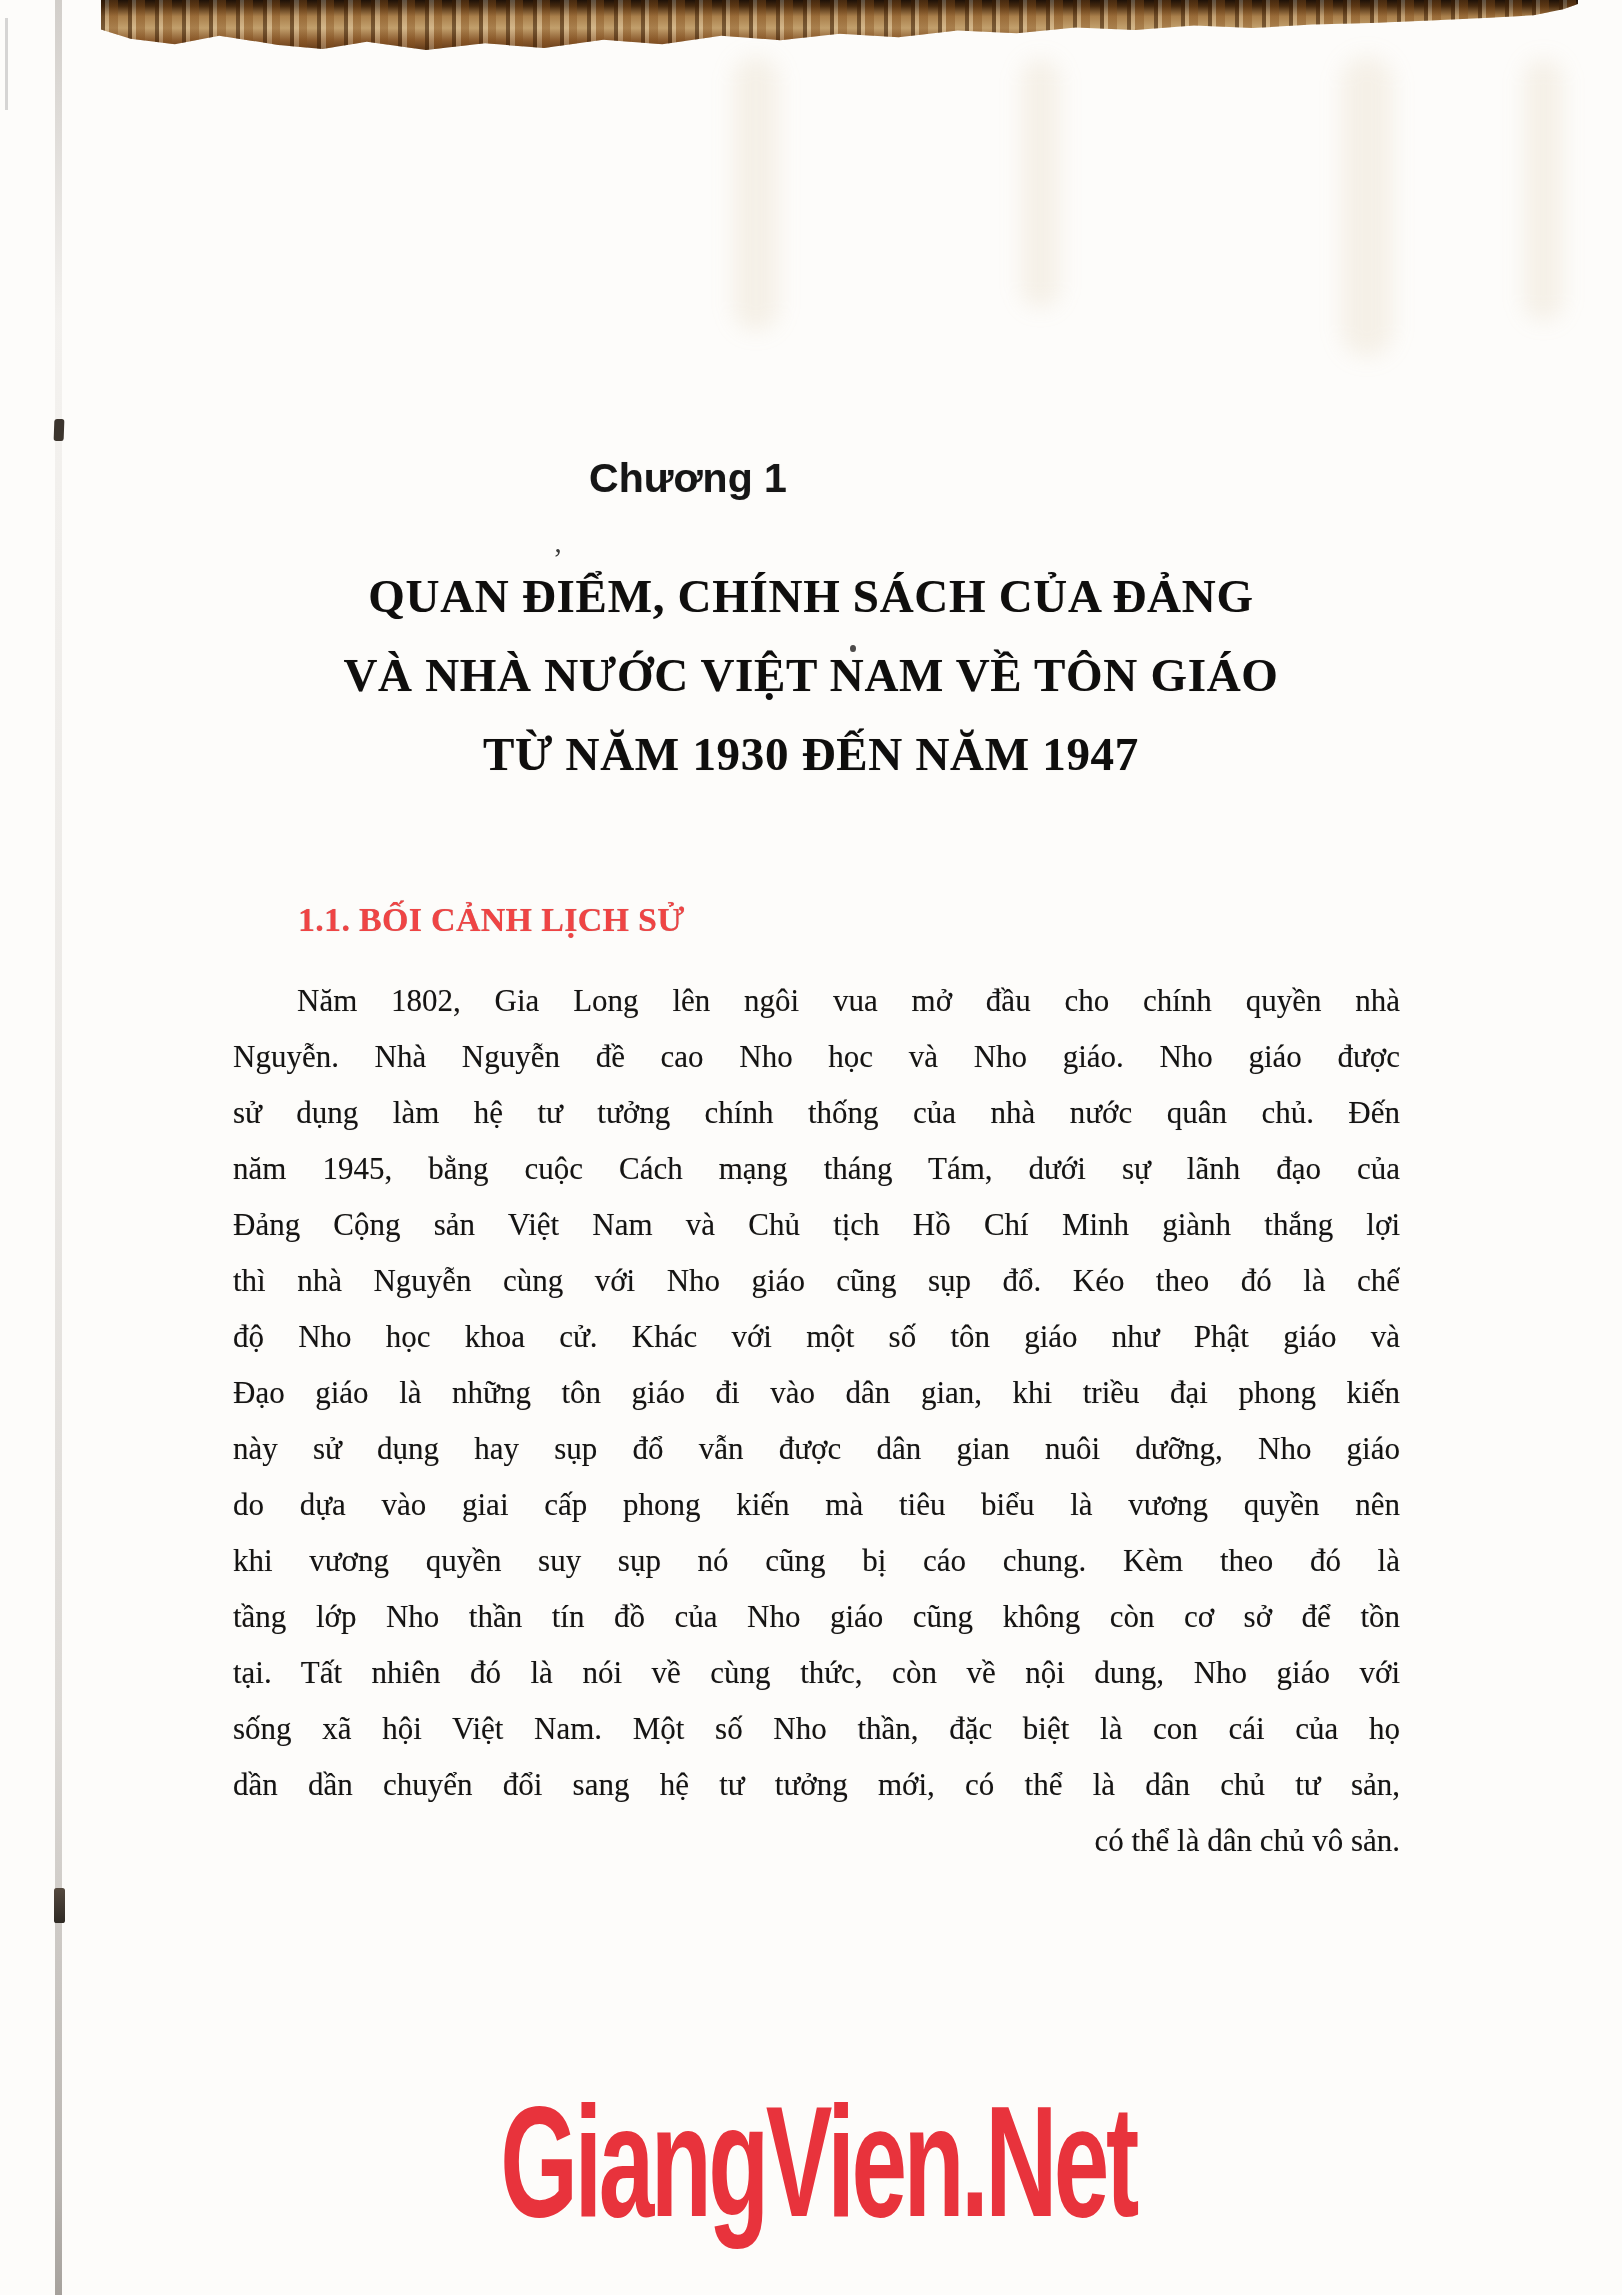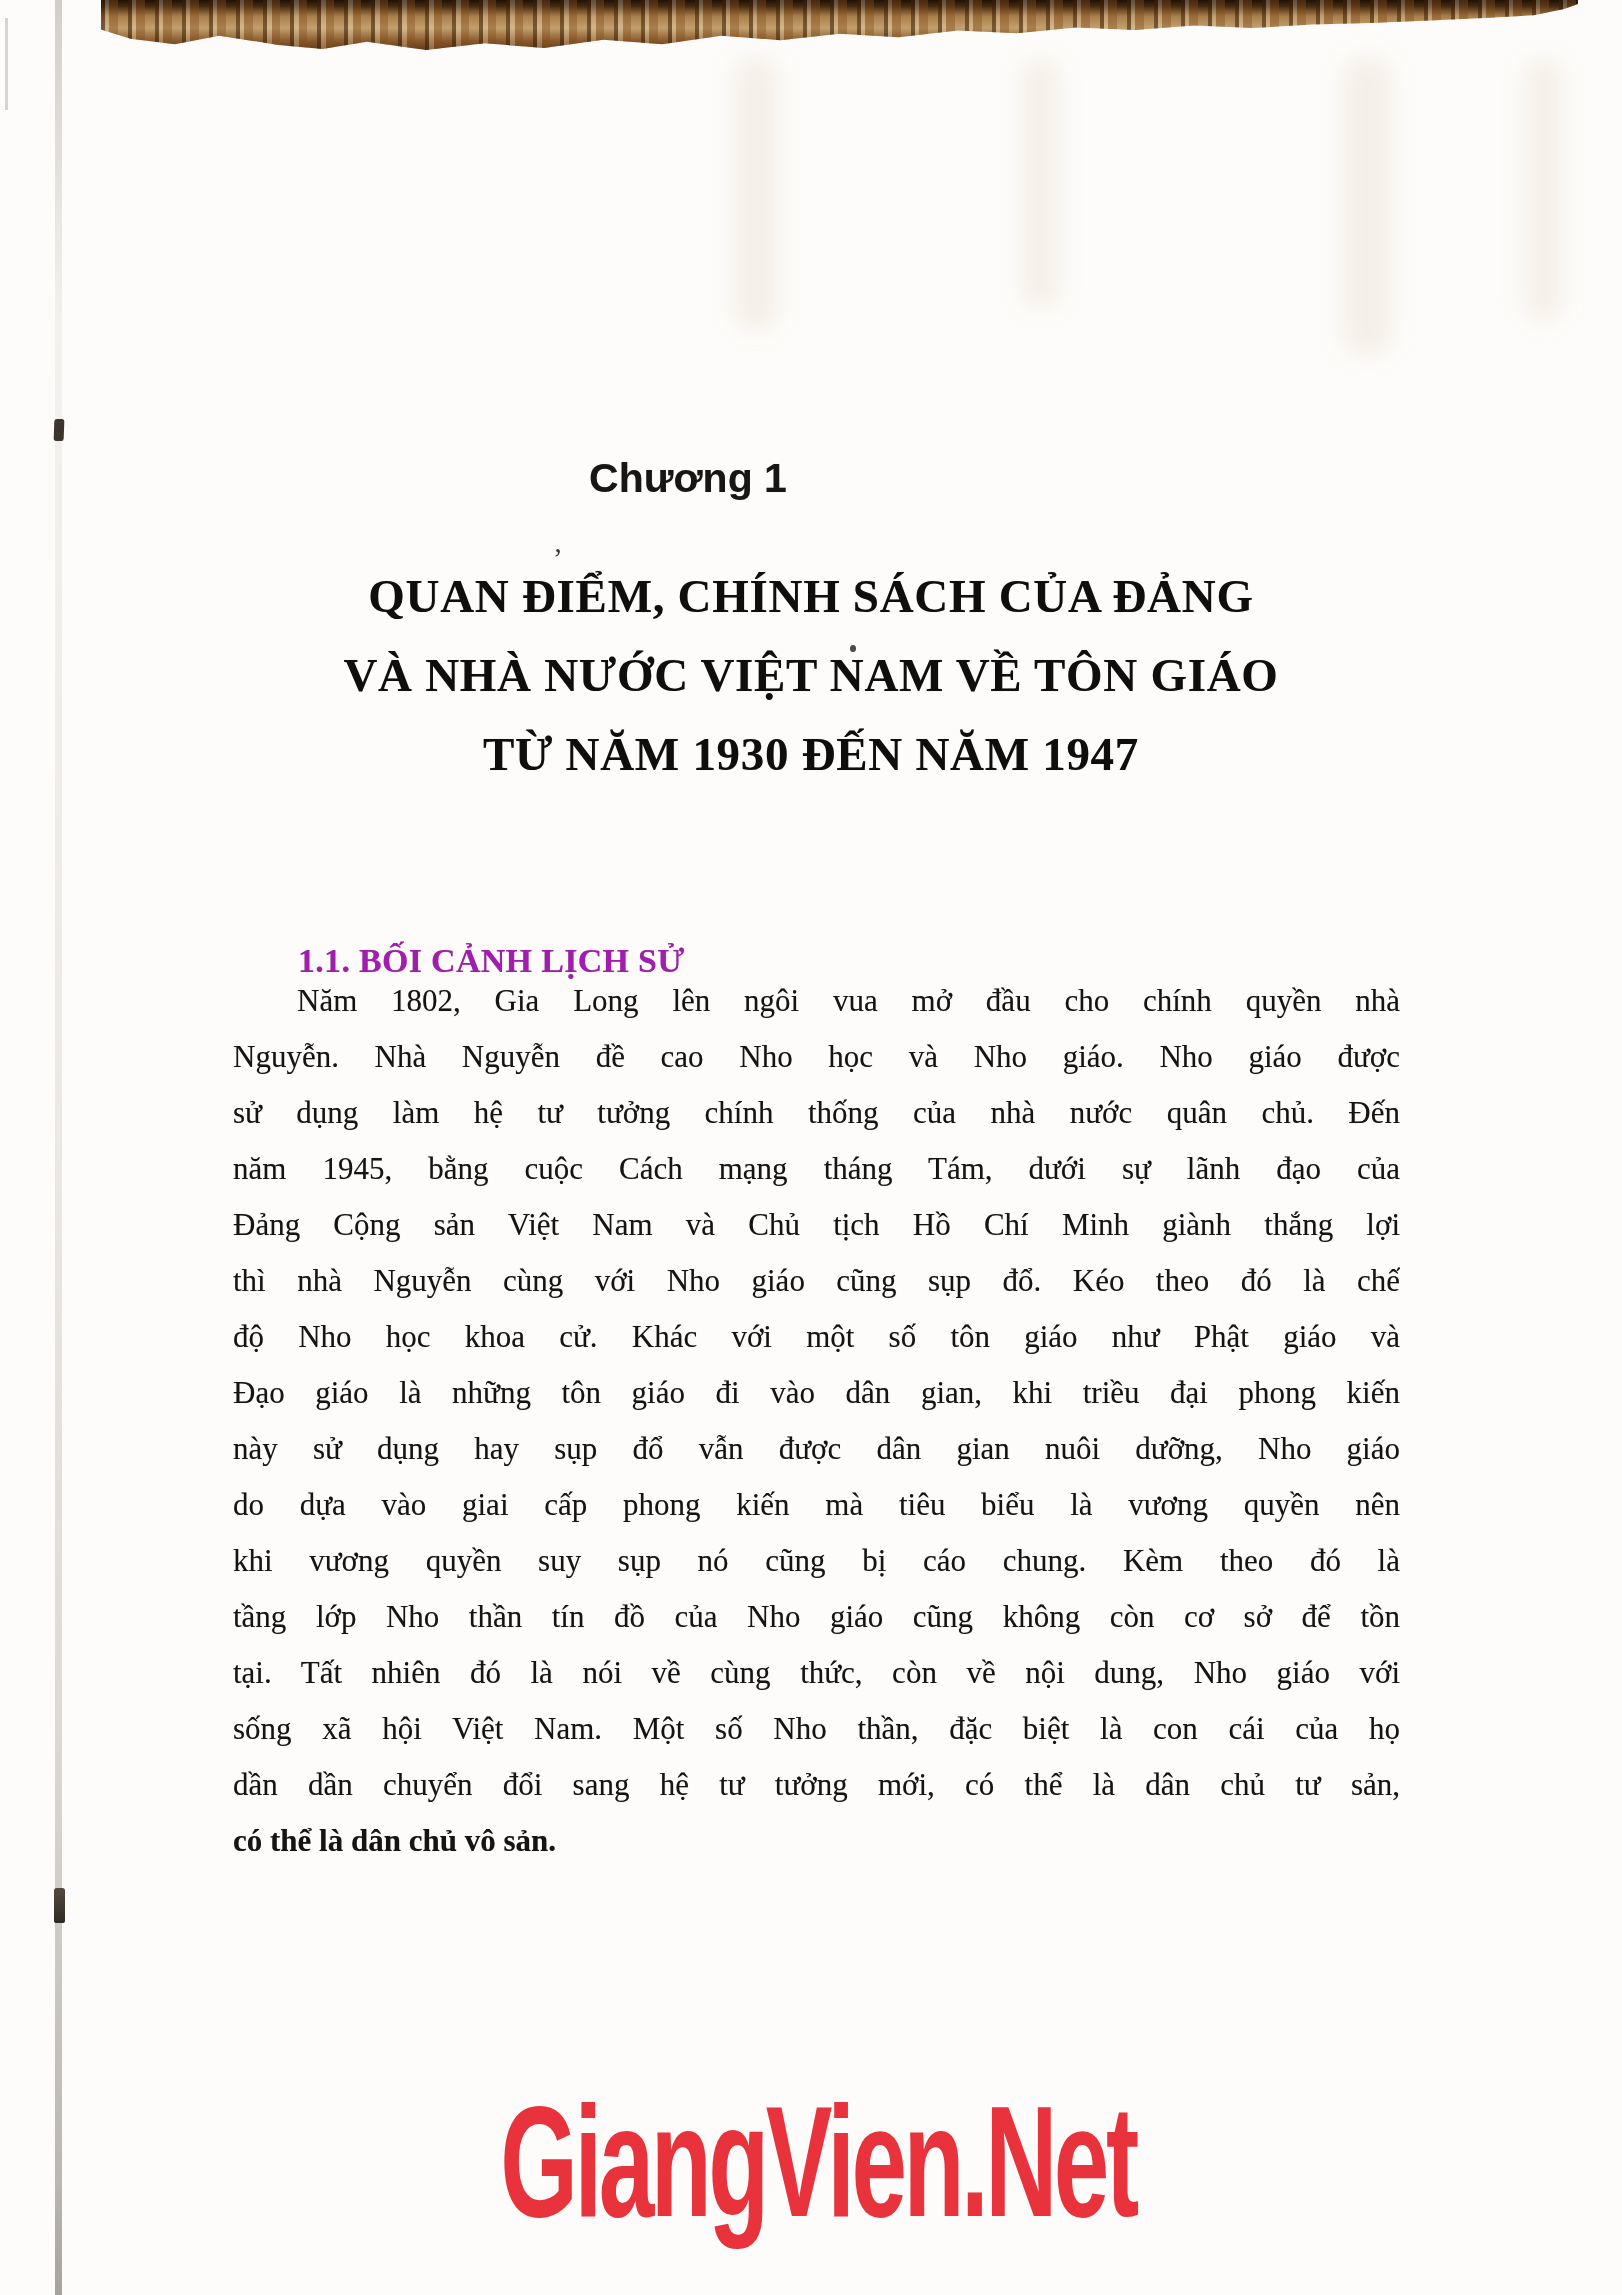--- a/index.html
+++ b/index.html
@@ -58,31 +58,31 @@
     font-family:"Liberation Serif",serif;
   }
   #title{
     position:absolute;left:0;top:557px;width:1622px;
     text-align:center;font-weight:bold;font-size:47px;line-height:79px;
     letter-spacing:0.7px;color:#0f0e0d;
   }
   #artifact-dot{position:absolute;left:850px;top:645px;width:5.9px;height:7.2px;background:#2e2c2a;border-radius:50%;opacity:.85;}
   #section-heading{
     position:absolute;left:298px;top:901px;
-    font-weight:bold;font-size:34px;color:#a21caf;letter-spacing:0.3px;margin-top:41px;
+    font-weight:bold;font-size:34px;color:#ef4444;letter-spacing:0.3px;
   }
 
   .para{position:absolute;left:233px;width:1167px;font-size:31px;}
   #para-1{top:973px;}
   #para-2{top:1938px;}
   .line{height:56px;line-height:56px;overflow:hidden;white-space:normal;}
   .jline{text-align:justify;}
   .jline::after{content:"";display:inline-block;width:100%;height:0;}
   .indent{text-indent:64px;}
-  .plain{text-align:left;font-weight:bold;}
+  .plain{text-align:right;}
 
   
   #watermark{
     position:absolute;left:6.5px;top:2084px;width:1622px;
     text-align:center;
     font-family:"Liberation Sans", sans-serif;
     font-weight:bold;font-size:111px;line-height:111px;
     letter-spacing:-3.9px;
     color:var(--wm-color,#e8333c);
     transform:scale(.9,1.42);

